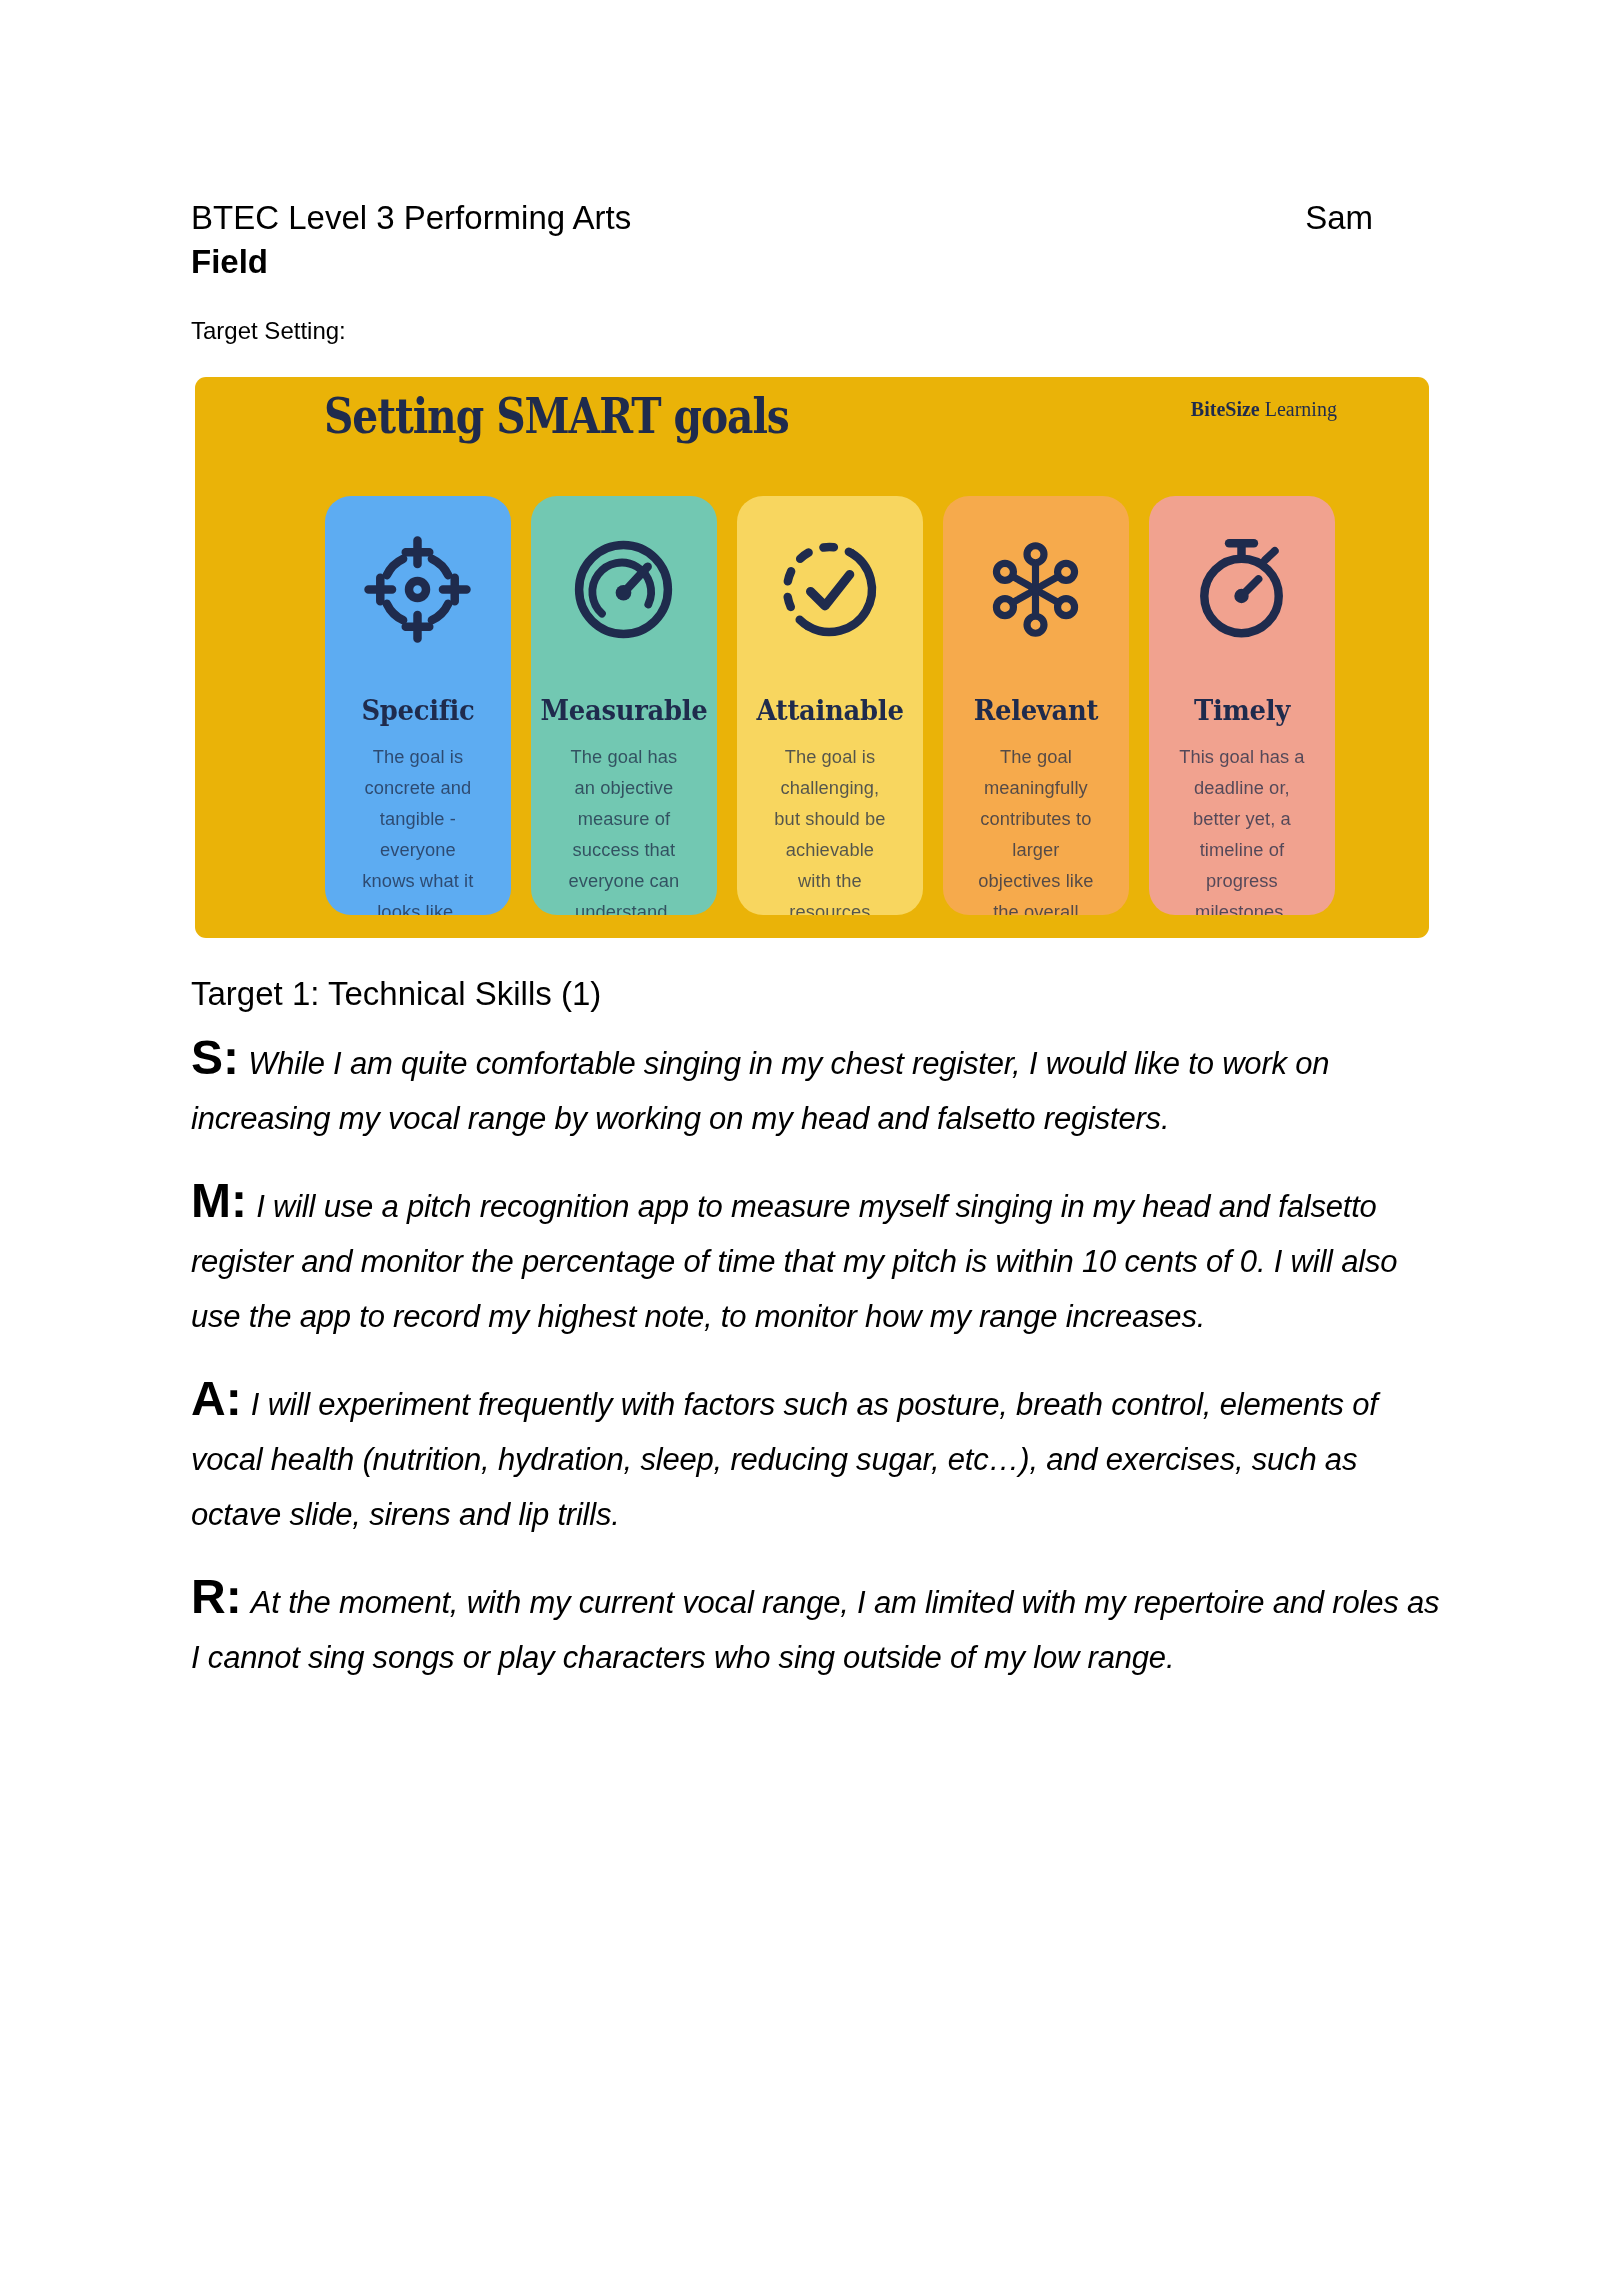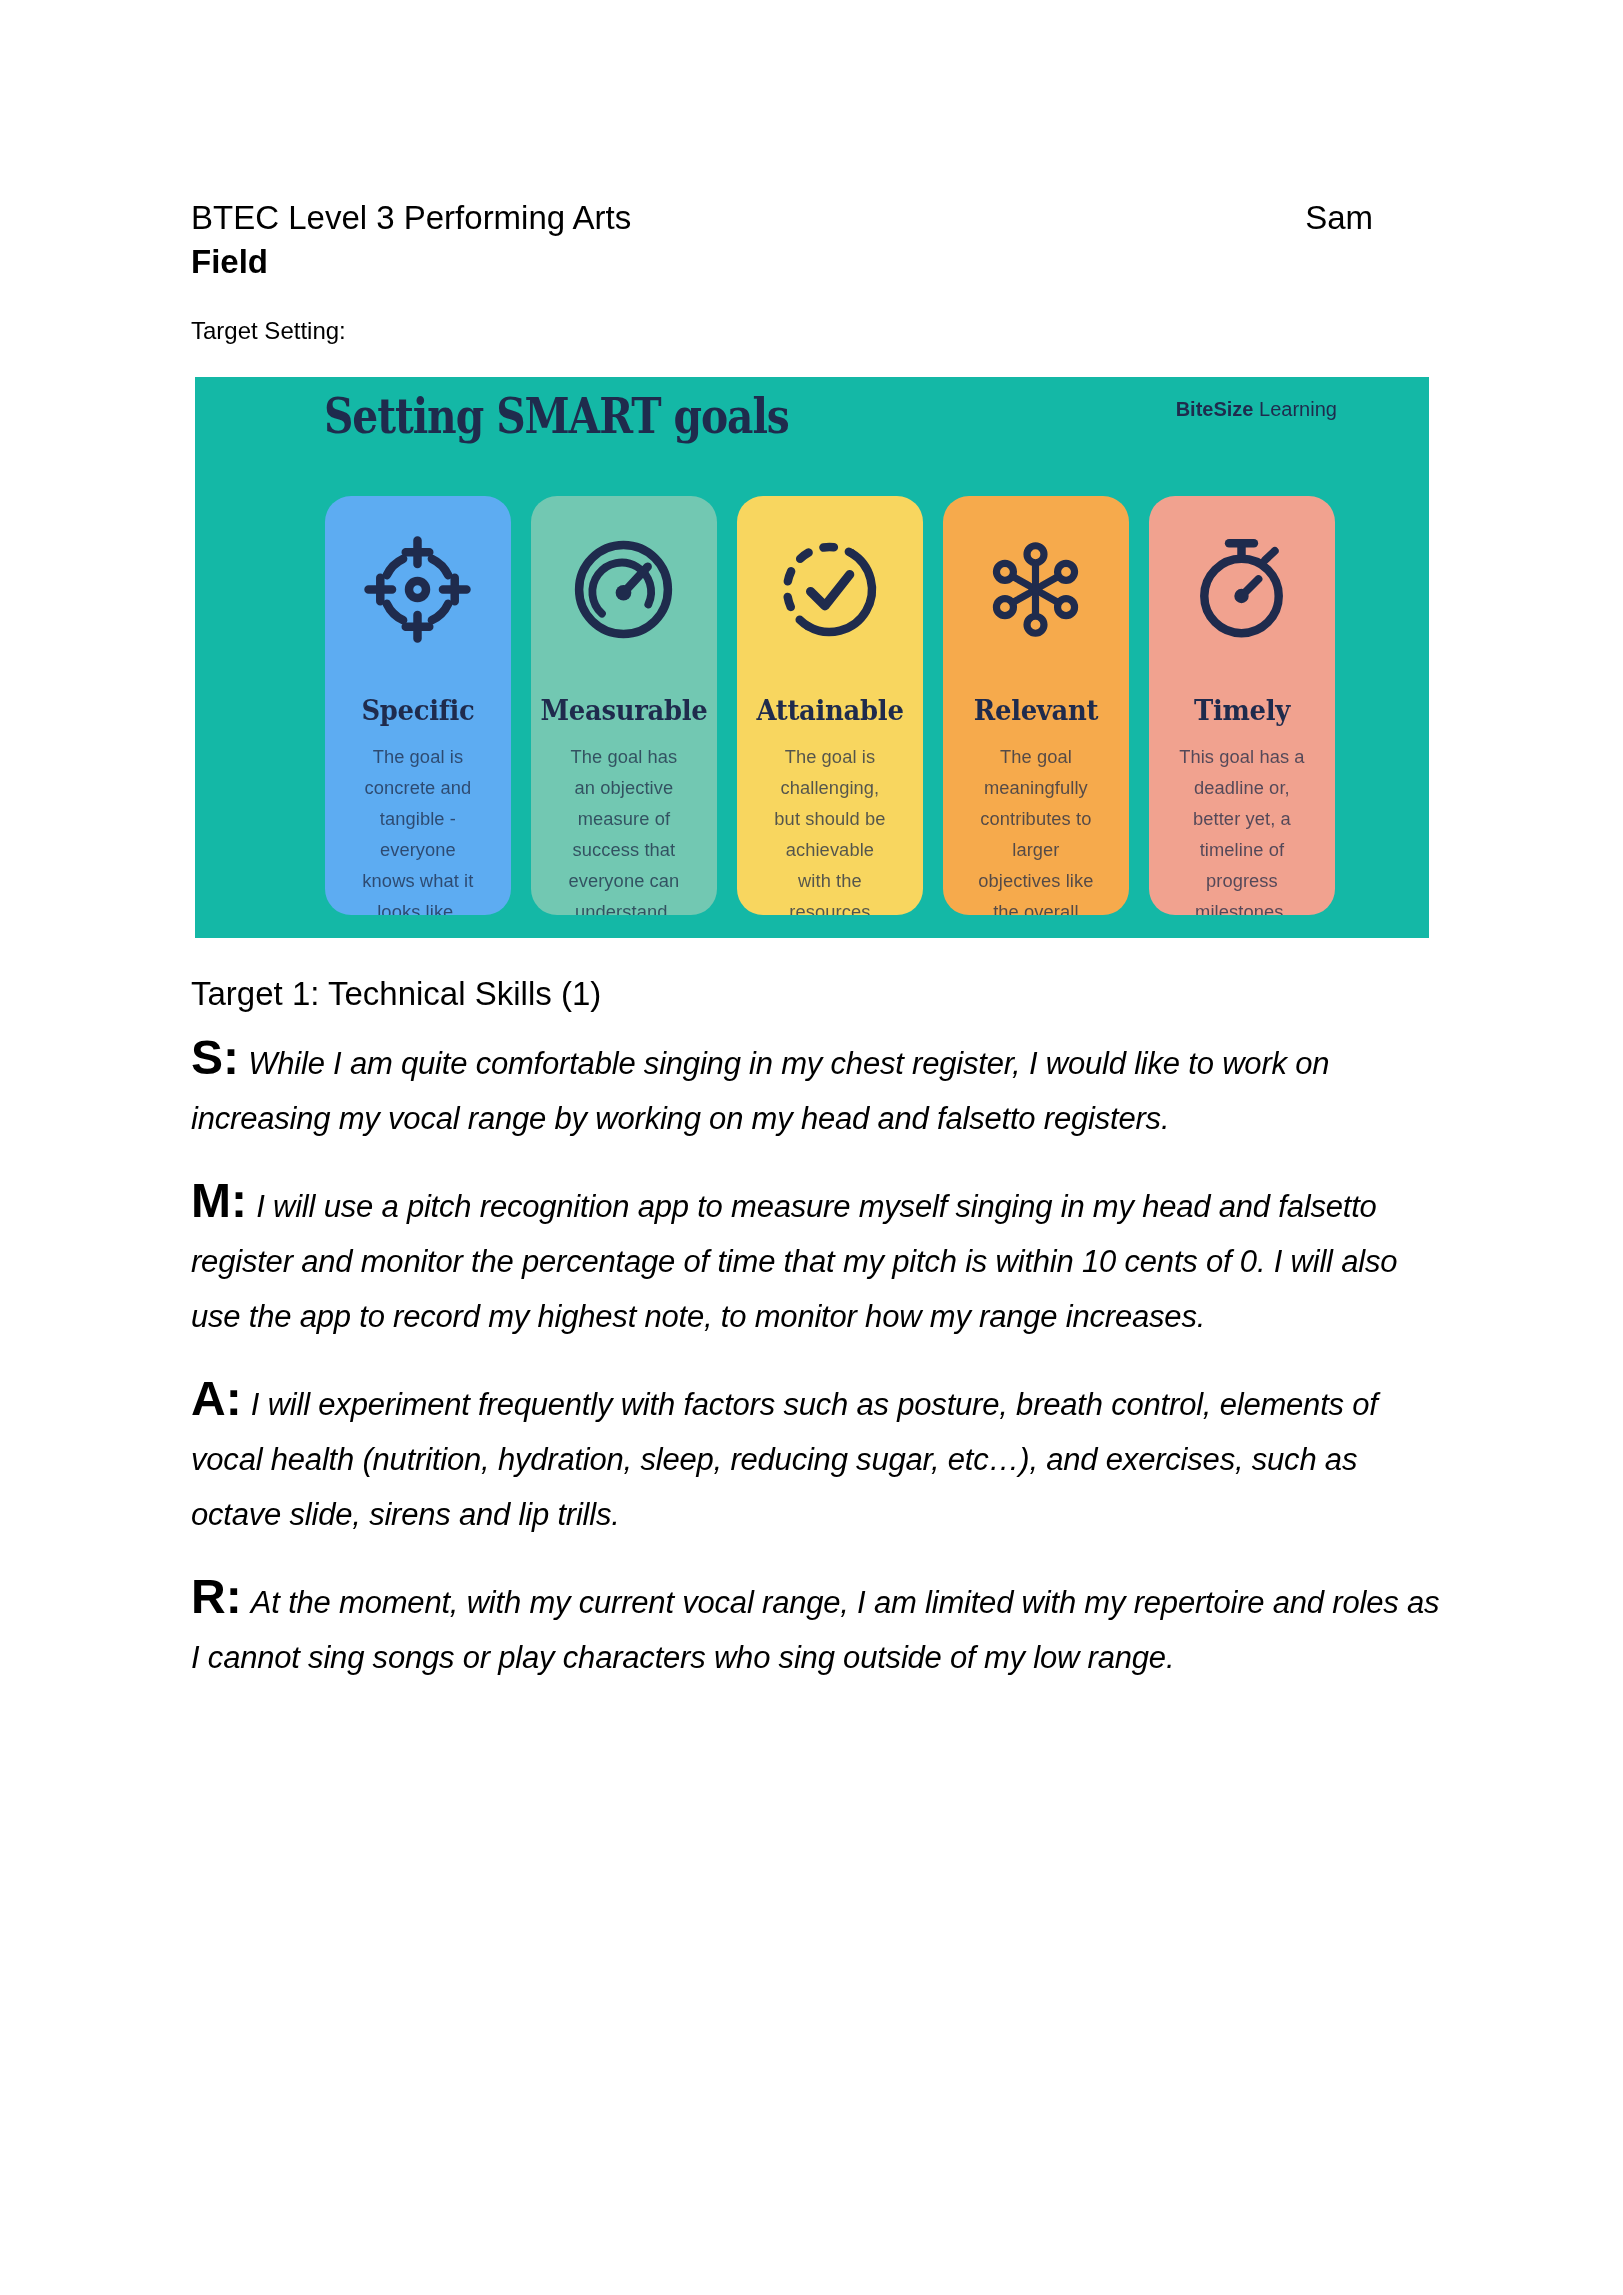--- a/index.html
+++ b/index.html
@@ -26,32 +26,33 @@
     font-weight: bold; font-style: normal; font-size: 48px; line-height: 0;
     letter-spacing: 0; padding-right: 9.2px;
   }
   .smart .it { font-style: italic; }
 
   
   .infographic {
     position: relative;
     margin: 24px 0 0 3.9px;
     width: 1234px; height: 561px;
-    background: #14b8a6;
+    background: #eab308;
+    border-radius: 11px;
   }
   .info-title {
     position: absolute; left: 129px; top: 13px; margin: 0;
     font-family: "DejaVu Serif", serif; font-weight: bold;
     font-size: 48px; line-height: 1.1; color: #1f2b4d;
     letter-spacing: -1.3px; white-space: nowrap;
     transform: scaleX(0.85); transform-origin: left top;
   }
   .brand {
     position: absolute; right: 92px; top: 21px;
-    font-family: Liberation Sans, sans-serif; font-size: 20px; color: #1f2b4d;
+    font-family: Liberation Serif, serif; font-size: 20px; color: #1f2b4d;
     white-space: nowrap;
   }
   .brand .b { font-weight: bold; }
 
   .cards { position: absolute; left: 130px; top: 119px; display: flex; gap: 20px; }
   .card {
     width: 186px; height: 419px; border-radius: 26px;
     overflow: hidden; text-align: center;
   }
   .card .icon-box { margin-top: 38px; height: 111px; display: flex; justify-content: center; }

